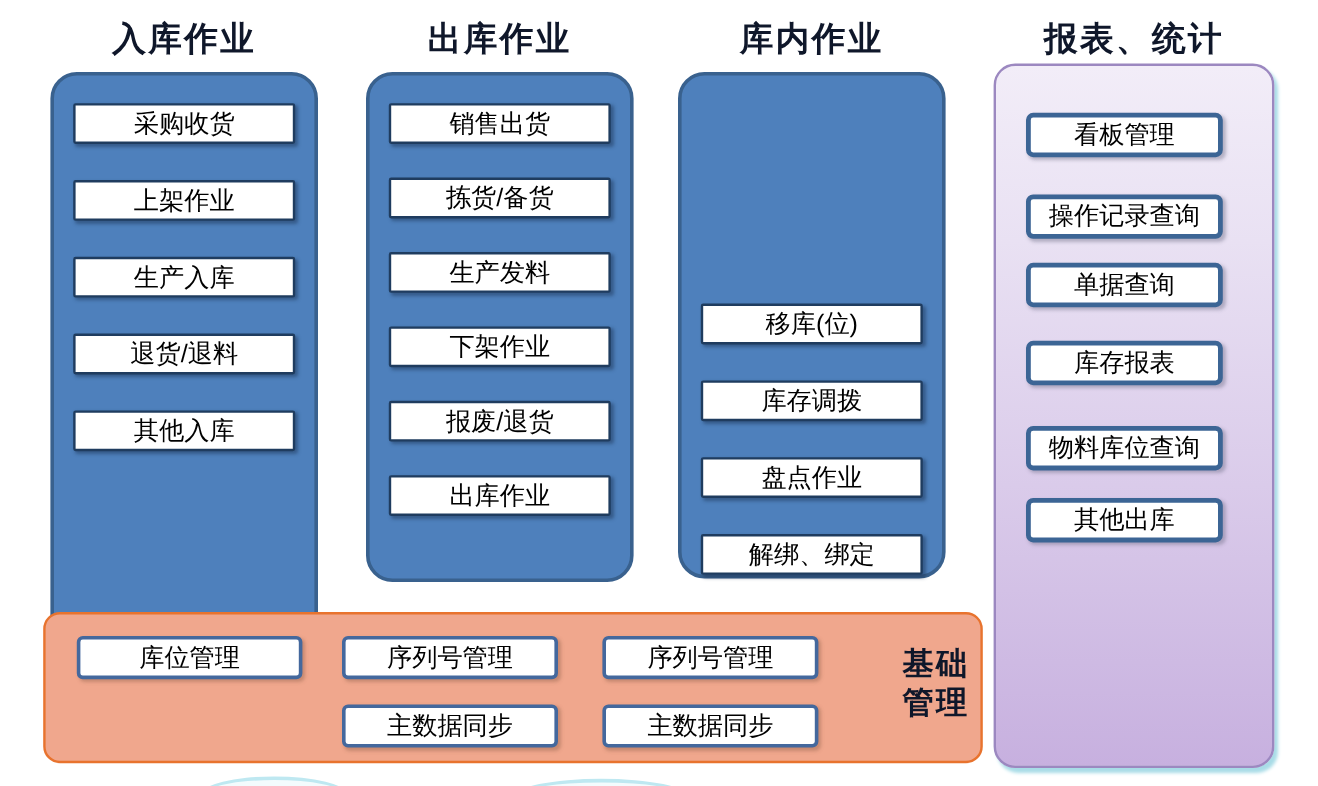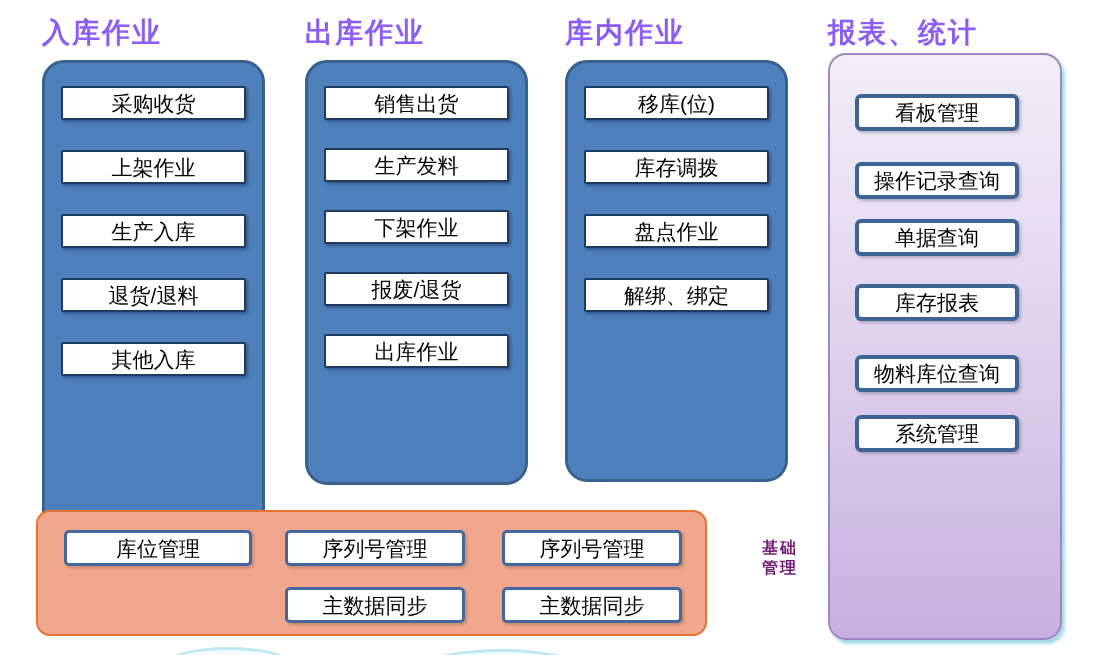--- a/index.html
+++ b/index.html
@@ -2,39 +2,39 @@
 <html><head>
 <meta charset="utf-8">
 <style>
   html,body{margin:0;padding:0;}
   body{
     width:1098px;height:655px;position:relative;overflow:hidden;
     background:#ffffff;
     font-family:"Liberation Sans", sans-serif;
   }
   .col-header{
-    position:absolute;top:14px;text-align:left;
-    font-size:28px;font-weight:bold;color:#8b5cf6;letter-spacing:2px;
+    position:absolute;top:14px;text-align:center;
+    font-size:28px;font-weight:bold;color:#0f172a;letter-spacing:2px;
   }
   .h1{left:42px;width:223px;}
   .h2{left:305px;width:223px;}
   .h3{left:565px;width:223px;}
   .h4{left:828px;width:234px;}
 
   .panel{position:absolute;box-sizing:border-box;}
   .panel-blue{
     background:#4E80BC;
     border:3px solid #39618E;
     border-radius:22px;
     display:flex;flex-direction:column;align-items:center;
     padding-top:23px;gap:30px;
   }
   .p1{left:42px;top:60px;width:223px;height:480px;}
   .p2{left:305px;top:60px;width:223px;height:425px;gap:28px;}
-  .p3{left:565px;top:60px;width:223px;height:422px;}
+  .p3{left:565px;top:60px;width:223px;height:422px;justify-content:flex-end;}
 
   .panel-purple{
     left:828px;top:53px;width:234px;height:587px;
     background:linear-gradient(180deg,#F2EDF8 0%,#E9E1F3 25%,#DACBEA 60%,#C7B0DF 100%);
     border:2px solid #9C88C0;
     border-radius:18px;
     box-shadow:3px 4px 3px #A8DCE7;
   }
 
   .item{
@@ -53,38 +53,39 @@
     box-shadow:2px 2px 3px rgba(110,110,135,0.45);
   }
   .panel-purple .purple-item:nth-of-type(1){top:39px;}
   .panel-purple .purple-item:nth-of-type(2){top:107px;}
   .panel-purple .purple-item:nth-of-type(3){top:164px;}
   .panel-purple .purple-item:nth-of-type(4){top:229px;}
   .panel-purple .purple-item:nth-of-type(5){top:300px;}
   .panel-purple .purple-item:nth-of-type(6){top:360px;}
 
   .orange-panel{
-    left:36px;top:510px;width:671px;height:126px;
+    left:36px;top:510px;width:783px;height:126px;
     background:#F0A78D;
     border:2px solid #E8732E;
     border-radius:14px;
+    font-family:Liberation Serif, serif;
   }
   .og{position:absolute;top:18px;display:flex;flex-direction:column;gap:21px;}
   .og1{left:26px;}
   .og2{left:247px;}
   .og3{left:464px;justify-content:flex-end;}
   .orange-item{
     width:188px;height:36px;
     border:3px solid #44689D;border-radius:5px;
     box-shadow:2px 2px 3px rgba(120,80,60,0.35);
   }
   .og2 .orange-item,.og3 .orange-item{width:180px;}
   .base-label{
     position:absolute;left:686px;top:26px;width:112px;
-    font-size:16px;font-weight:bold;color:#701a75;
+    font-size:26px;font-weight:bold;color:#0f172a;
     line-height:1.22;text-align:center;letter-spacing:2px;
   }
   .base-label span{display:block;}
 
   .artifact{
     position:absolute;
     background:#F3FBFD;
     border:3px solid #BEE8F1;
     border-radius:50%;
   }
@@ -102,40 +103,41 @@
 <div class="panel panel-blue p1">
   <div class="item blue-item">采购收货</div>
   <div class="item blue-item">上架作业</div>
   <div class="item blue-item">生产入库</div>
   <div class="item blue-item">退货/退料</div>
   <div class="item blue-item">其他入库</div>
 </div>
 
 <div class="panel panel-blue p2">
   <div class="item blue-item">销售出货</div>
+  <div class="item blue-item">拣货/备货</div>
   <div class="item blue-item">生产发料</div>
   <div class="item blue-item">下架作业</div>
   <div class="item blue-item">报废/退货</div>
   <div class="item blue-item">出库作业</div>
 </div>
 
 <div class="panel panel-blue p3">
   <div class="item blue-item">移库(位)</div>
   <div class="item blue-item">库存调拨</div>
   <div class="item blue-item">盘点作业</div>
   <div class="item blue-item">解绑、绑定</div>
 </div>
 
 <div class="panel panel-purple">
   <div class="item purple-item">看板管理</div>
   <div class="item purple-item">操作记录查询</div>
   <div class="item purple-item">单据查询</div>
   <div class="item purple-item">库存报表</div>
   <div class="item purple-item">物料库位查询</div>
-  <div class="item purple-item">系统管理</div>
+  <div class="item purple-item">其他出库</div>
 </div>
 
 <div class="panel orange-panel">
   <div class="og og1">
     <div class="item orange-item">库位管理</div>
   </div>
   <div class="og og2">
     <div class="item orange-item">序列号管理</div>
     <div class="item orange-item">主数据同步</div>
   </div>

